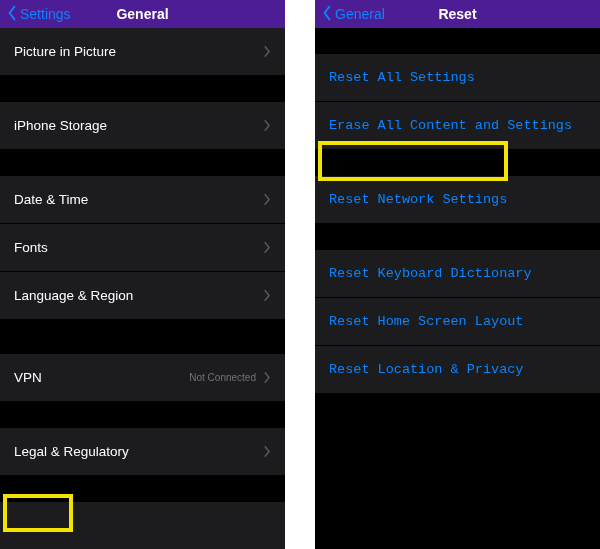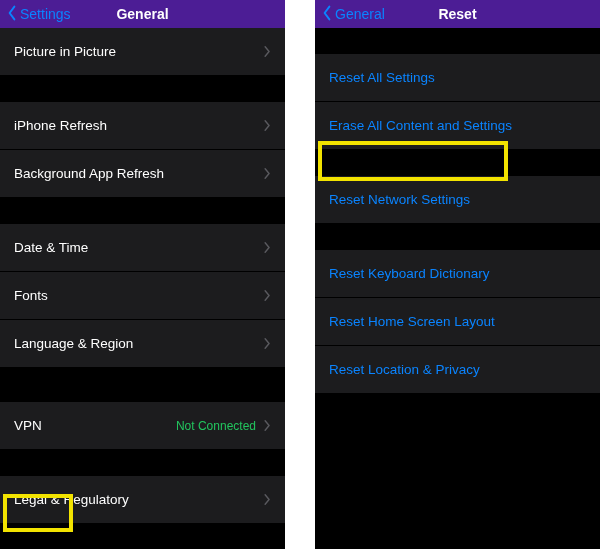--- a/index.html
+++ b/index.html
@@ -54,24 +54,24 @@
     background: #1c1c1e;
     height: 48px;
     display: flex;
     align-items: center;
     padding: 0 14px;
     border-bottom: 1px solid #000;
     position: relative;
   }
   .row:last-child { border-bottom: none; }
   .label { flex: 1; color: #fff; }
-  .value { color: #22c55e; margin-right: 8px; font-size: 12px; }
+  .value { color: #737373; margin-right: 8px; font-size: 10px; }
   .chev { color: #5a5a5f; }
   .chev svg { width: 7px; height: 11px; display: block; }
-  .row-link { color: #0a84ff; }
+  .row-link { color: #0a84ff; font-family: Liberation Mono, monospace; }
   .row-link .label { color: #0a84ff; }
   .highlight {
     position: absolute;
     border: 4px solid #f2e300;
     pointer-events: none;
     z-index: 10;
   }
   .hl-reset { left: 3px; top: 494px; width: 70px; height: 38px; }
   .hl-network { left: 3px; top: 141px; width: 190px; height: 40px; }
 </style>
@@ -96,29 +96,21 @@
     <span class="chev">
         <svg viewBox="0 0 8 14">
           <path d="M1 1 L6 7 L1 13" stroke="#5a5a5f" stroke-width="1.8" fill="none" stroke-linecap="round" stroke-linejoin="round"></path>
         </svg>
       </span>
   </div>
 
   <div class="sep"></div>
 
   <div class="row">
-    <span class="label">iPhone Refresh</span>
-    <span class="chev">
-        <svg viewBox="0 0 8 14">
-          <path d="M1 1 L6 7 L1 13" stroke="#5a5a5f" stroke-width="1.8" fill="none" stroke-linecap="round" stroke-linejoin="round"></path>
-        </svg>
-      </span>
-  </div>
-  <div class="row">
-    <span class="label">Background App Refresh</span>
+    <span class="label">iPhone Storage</span>
     <span class="chev">
         <svg viewBox="0 0 8 14">
           <path d="M1 1 L6 7 L1 13" stroke="#5a5a5f" stroke-width="1.8" fill="none" stroke-linecap="round" stroke-linejoin="round"></path>
         </svg>
       </span>
   </div>
 
   <div class="sep"></div>
 
   <div class="row">

